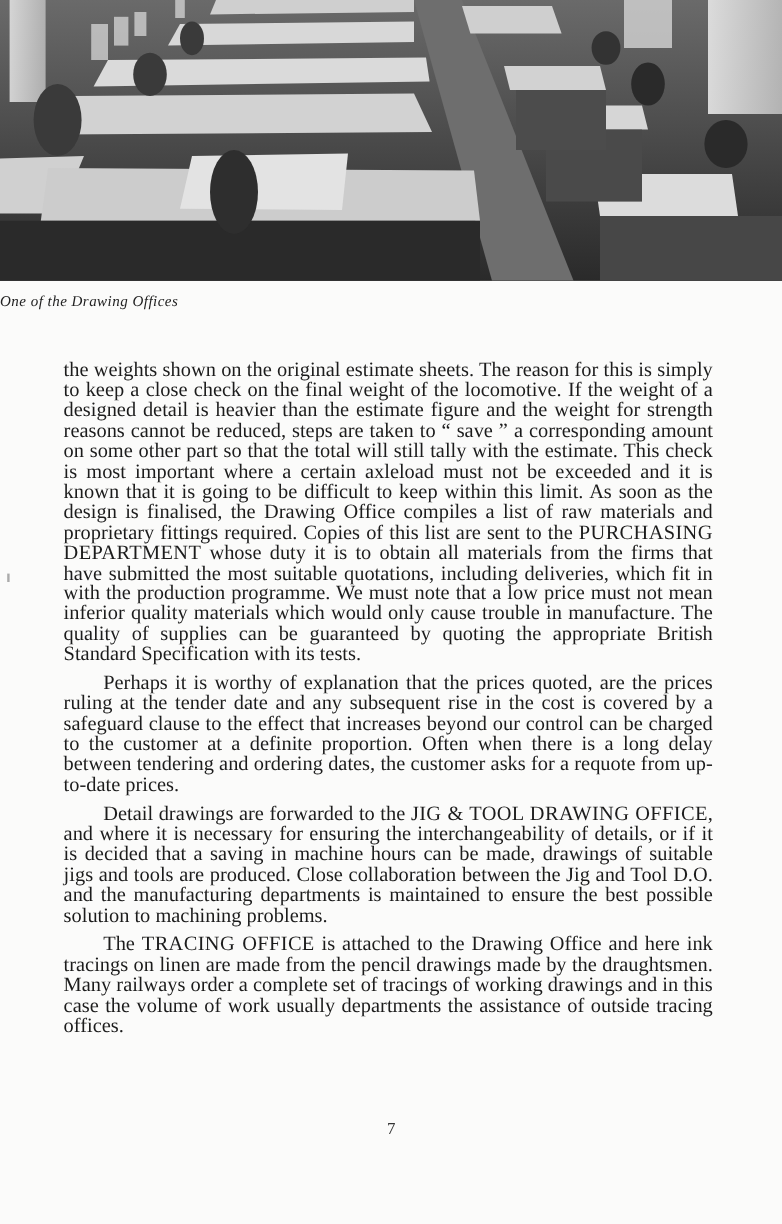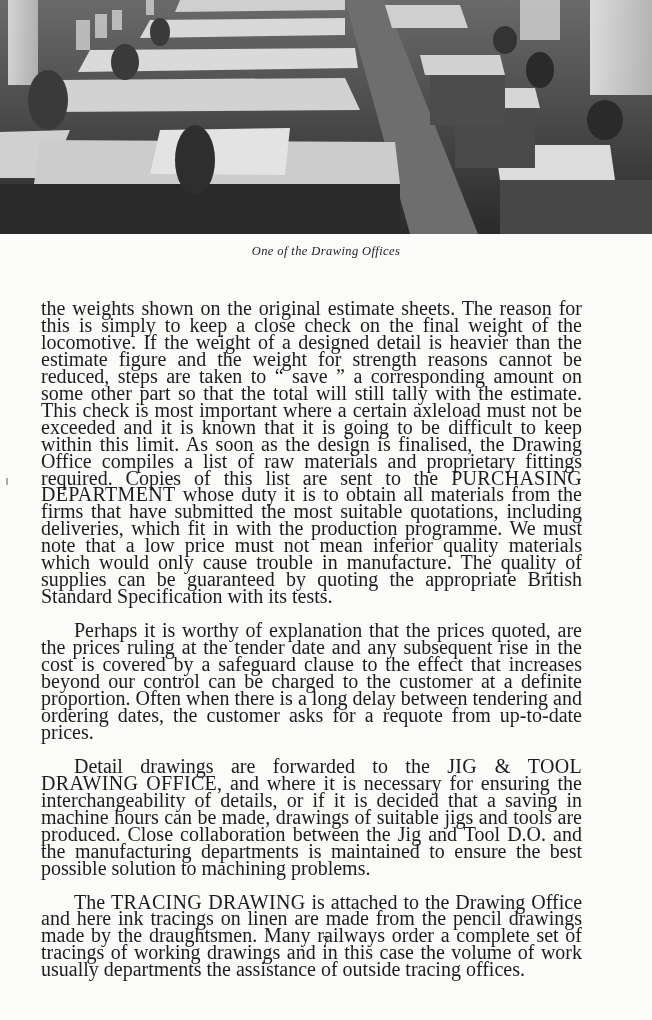--- a/index.html
+++ b/index.html
@@ -10,31 +10,31 @@
     color: #1a1a1a;
     position: relative;
   }
   .photo {
     position: absolute; left: 0; top: 0; width: 652px; height: 234px;
     overflow: hidden; background: #3a3a3a;
   }
   .photo svg { display: block; }
   .caption {
     position: absolute; top: 244px; left: 0; width: 652px;
-    text-align: center; font-style: italic; font-size: 12.5px;
+    text-align: left; font-style: italic; font-size: 12.5px;
     letter-spacing: 0.4px; color: #222;
   }
   .body-text {
-    position: absolute; left: 41px; top: 300px; width: 541px;
-    font-size: 20px; line-height: 16.95px;
+    position: absolute; left: 53px; top: 300px; width: 541px;
+    font-size: 17px; line-height: 16.95px;
     text-align: justify; color: #1c1c1c;
   }
   .body-text p { margin: 0; }
   .body-text p.indent { text-indent: 33px; }
-  .body-text p + p { margin-top: 17px; }
+  .body-text p + p { margin-top: 7px; }
   .caps { letter-spacing: 0.3px; }
   .page-number {
     position: absolute; top: 934px; left: 0; width: 652px; text-align: center;
     font-size: 14px; color: #333;
   }
   .speck {
     position: absolute; left: 6px; top: 478px; width: 2px; height: 7px;
     background: #777; opacity: 0.6;
   }
 </style>
@@ -95,16 +95,16 @@
 </div>
 
 <div class="caption">One of the Drawing Offices</div>
 
 <div class="speck"></div>
 
 <div class="body-text">
   <p><span>the weights shown on the original estimate sheets.  The reason for this is simply to keep a close check on the final weight of the locomotive.  If the weight of a designed detail is heavier than the estimate figure and the weight for strength reasons cannot be reduced, steps are taken to “ save ” a corresponding amount on some other part so that the total will still tally with the estimate.  This check is most important where a certain axleload must not be exceeded and it is known that it is going to be difficult to keep within this limit.  As soon as the design is finalised, the Drawing Office compiles a list of raw materials and proprietary fittings required.  Copies of this list are sent to the </span><span class="caps">PURCHASING DEPARTMENT</span><span> whose duty it is to obtain all materials from the firms that have submitted the most suitable quotations, including deliveries, which fit in with the production programme.  We must note that a low price must not mean inferior quality materials which would only cause trouble in manufacture.  The quality of supplies can be guaranteed by quoting the appropriate British Standard Specification with its tests.</span></p>
   <p class="indent"><span>Perhaps it is worthy of explanation that the prices quoted, are the prices ruling at the tender date and any subsequent rise in the cost is covered by a safeguard clause to the effect that increases beyond our control can be charged to the customer at a definite proportion.  Often when there is a long delay between tendering and ordering dates, the customer asks for a requote from up-to-date prices.</span></p>
   <p class="indent"><span>Detail drawings are forwarded to the </span><span class="caps">JIG &amp; TOOL DRAWING OFFICE</span><span>, and where it is necessary for ensuring the interchangeability of details, or if it is decided that a saving in machine hours can be made, drawings of suitable jigs and tools are produced.  Close collaboration between the Jig and Tool D.O. and the manufacturing departments is maintained to ensure the best possible solution to machining problems.</span></p>
-  <p class="indent"><span>The </span><span class="caps">TRACING DRAWING</span><span> is attached to the Drawing Office and here ink tracings on linen are made from the pencil drawings made by the draughtsmen.  Many railways order a complete set of tracings of working drawings and in this case the volume of work usually departments the assistance of outside tracing offices.</span></p>
+  <p class="indent"><span>The </span><span class="caps">TRACING OFFICE</span><span> is attached to the Drawing Office and here ink tracings on linen are made from the pencil drawings made by the draughtsmen.  Many railways order a complete set of tracings of working drawings and in this case the volume of work usually departments the assistance of outside tracing offices.</span></p>
 </div>
 
 <div class="page-number">7</div>
 
 </body></html>

